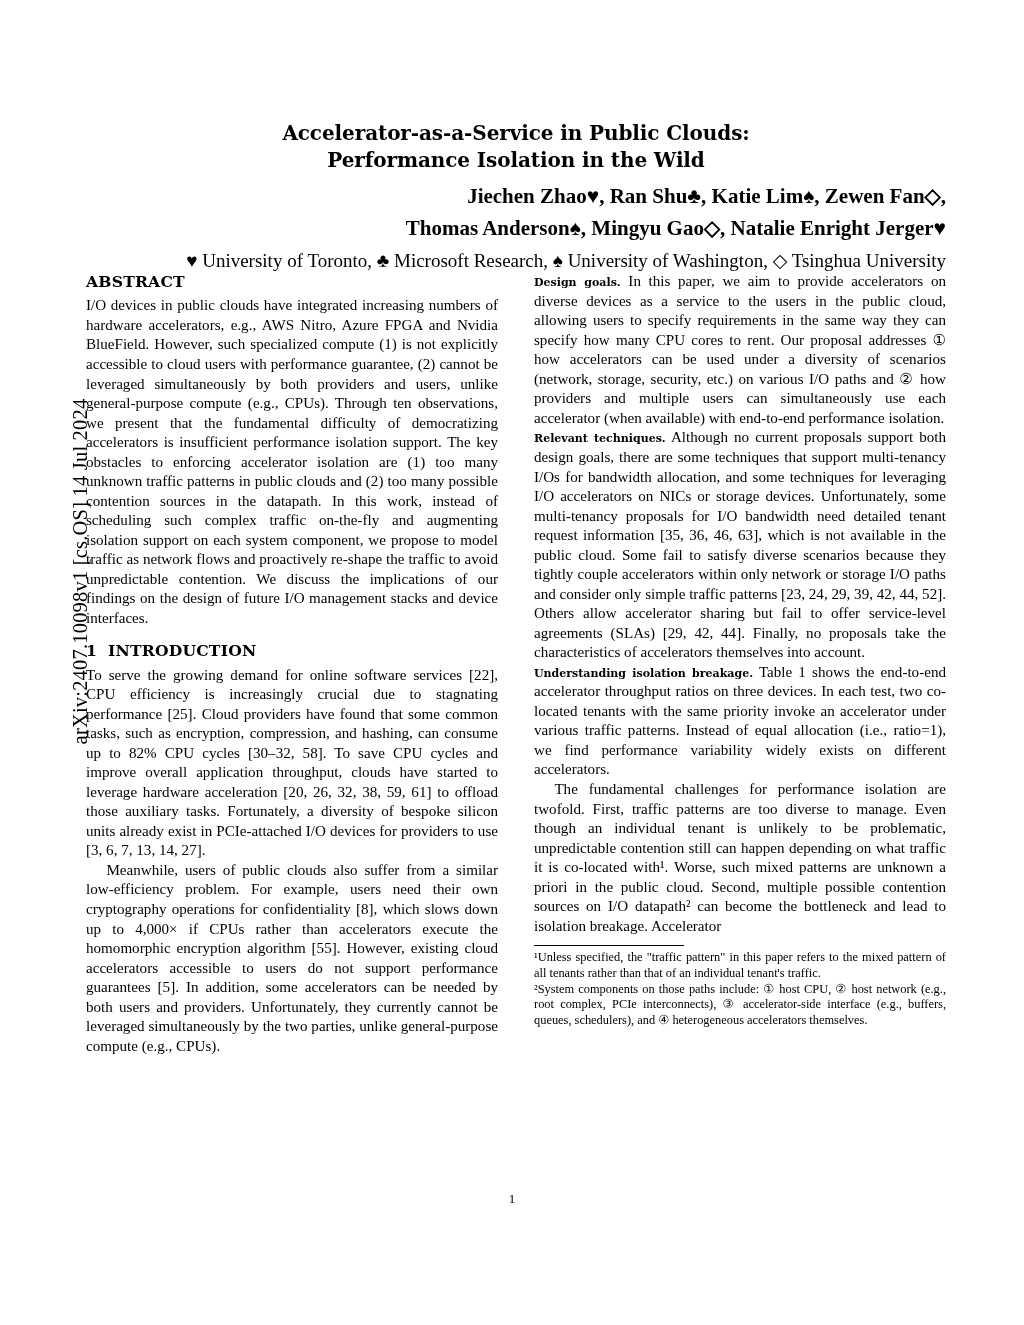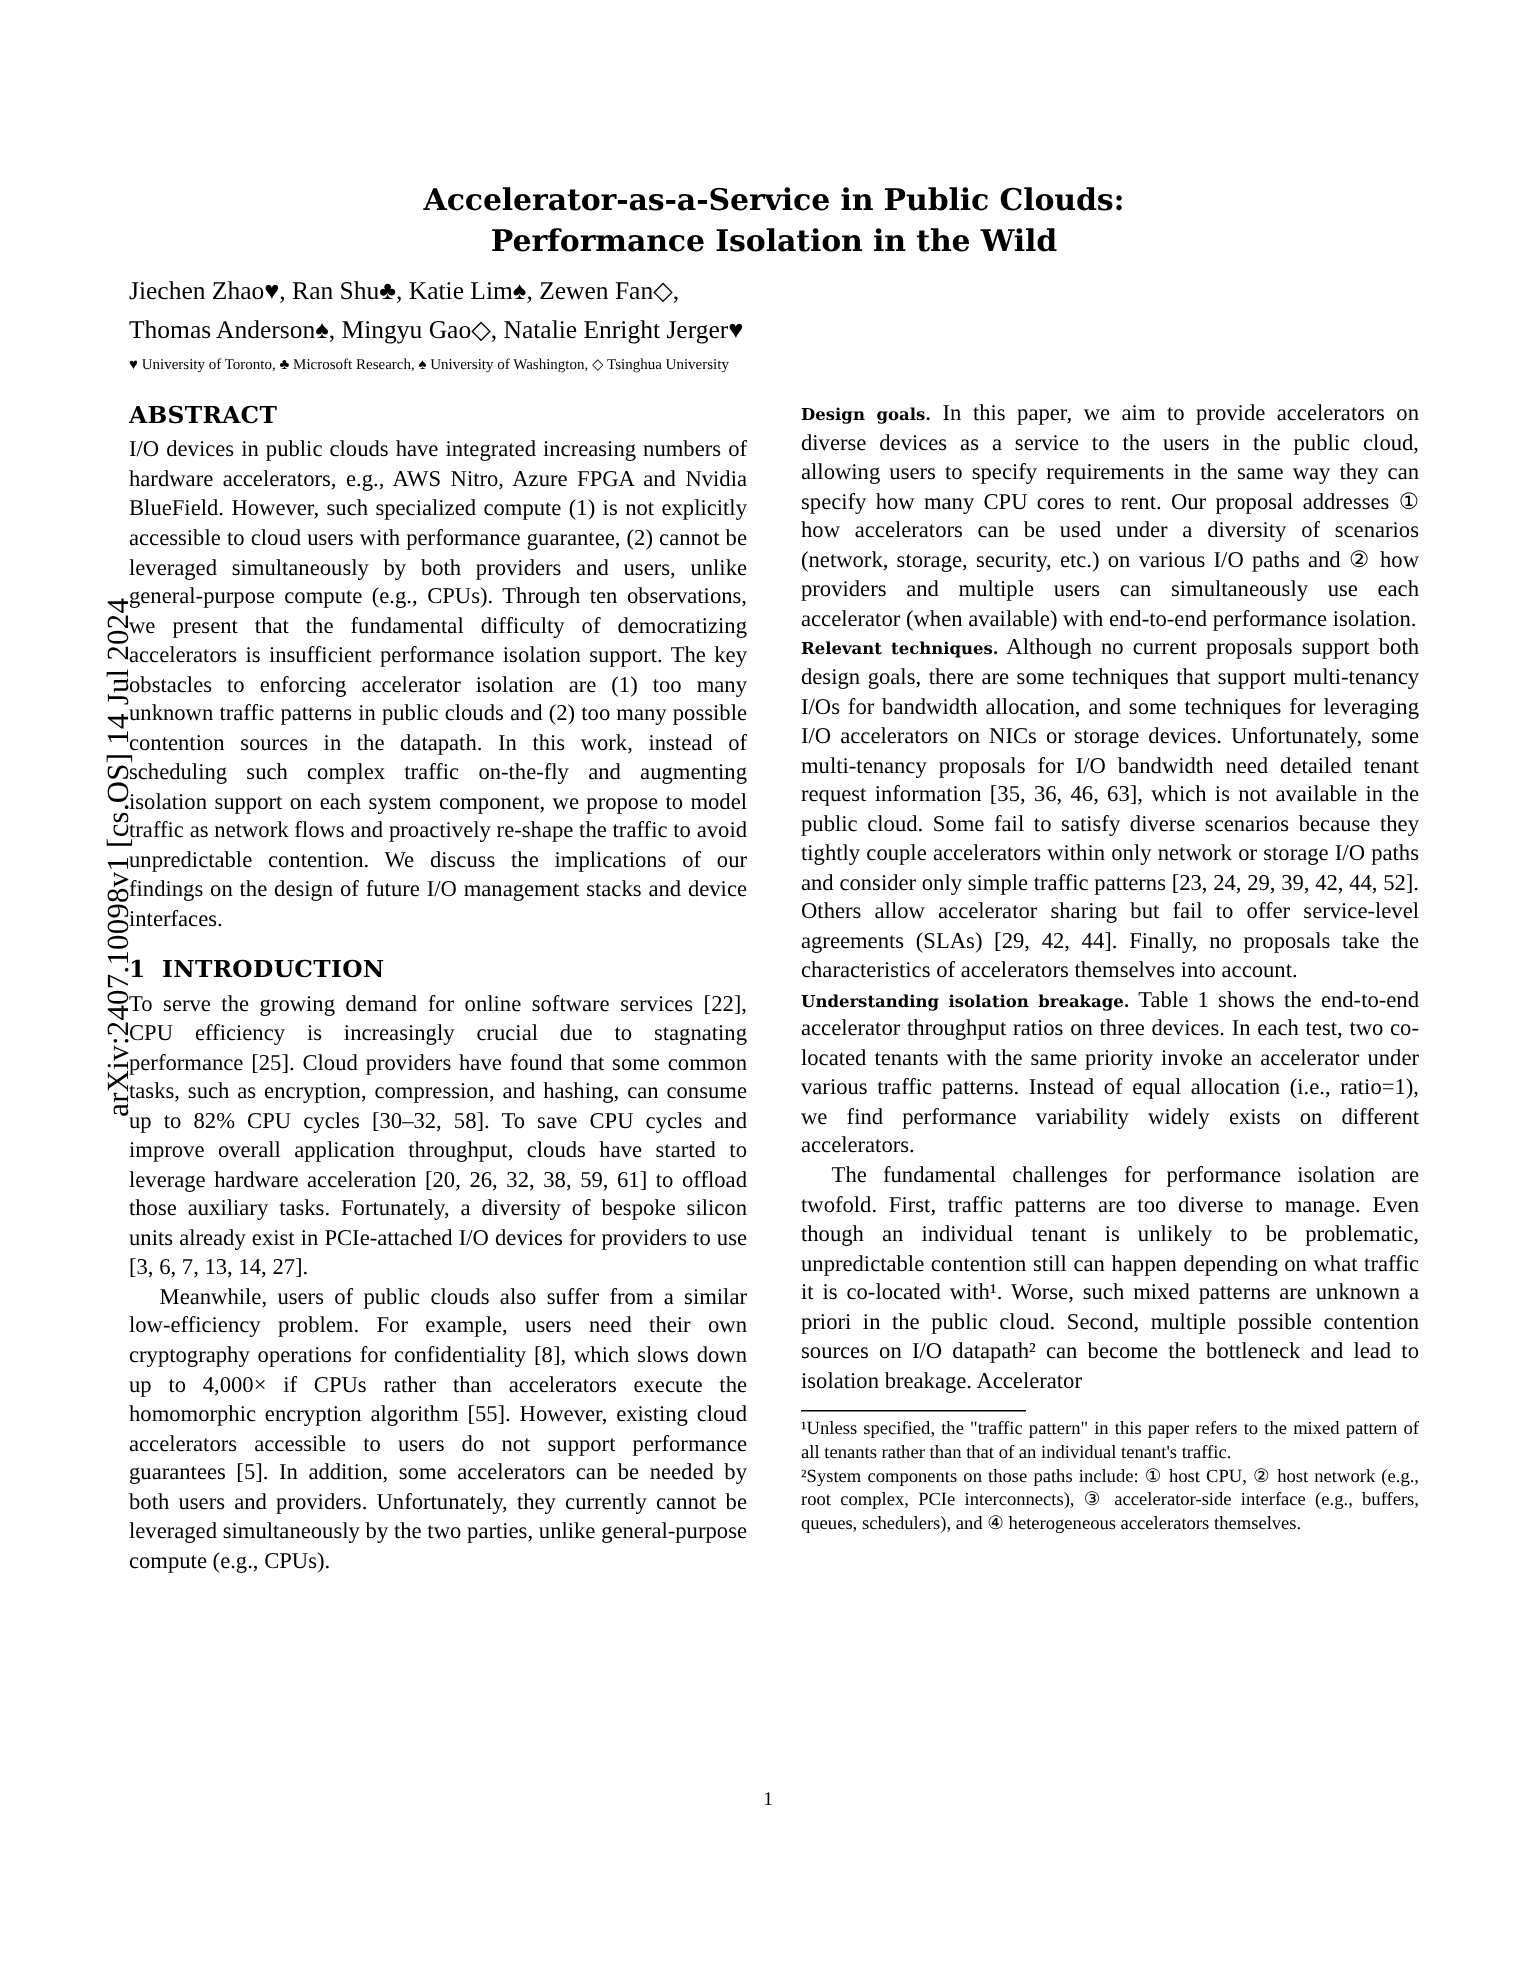--- a/index.html
+++ b/index.html
@@ -40,34 +40,34 @@
     text-align: center;
     font-family: "DejaVu Serif", serif;
     font-size: 20px;
     line-height: 1.33;
     font-weight: 600;
     letter-spacing: -0.1px;
     margin: 0 0 8px 0;
   }
   .title span { display: block; }
   .authors {
-    text-align: left;
-    font-size: 17px;
+    text-align: right;
+    font-size: 21px;
     line-height: 1.5;
     margin-top: 4px;
+    font-weight: bold;
   }
   .authors .line { display: block; }
   .affil {
-    text-align: left;
-    font-size: 10px;
+    text-align: right;
+    font-size: 19px;
     margin-top: 5px;
   }
   .cols {
     display: flex;
-    margin-top: 18px;
     column-gap: 36px;
   }
   .col {
     width: 412px;
     text-align: justify;
     font-size: 15.1px;
     line-height: 1.295;
     hyphens: auto;
   }
   h2.sec {

